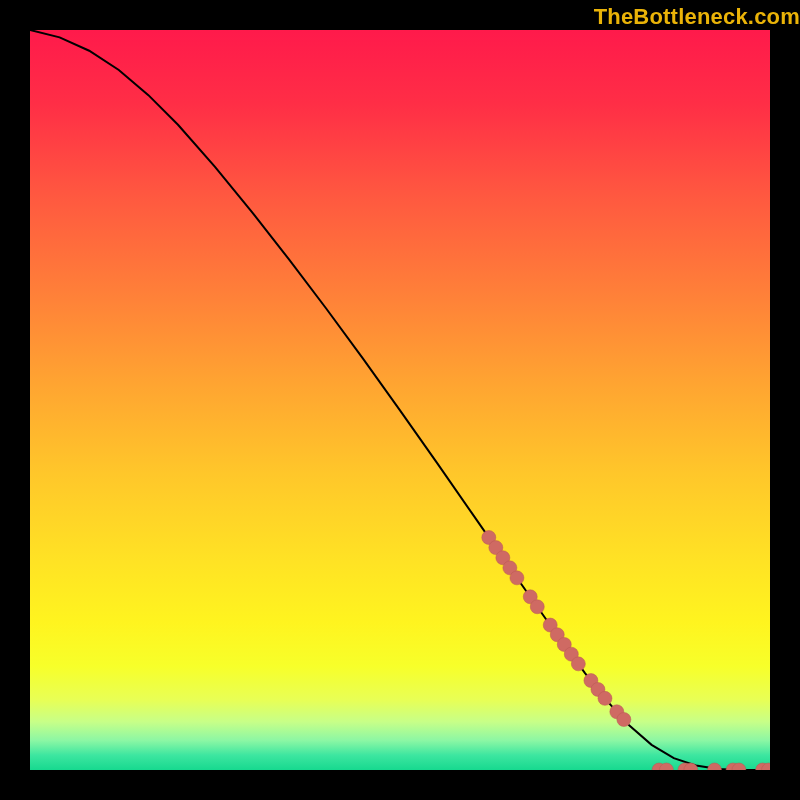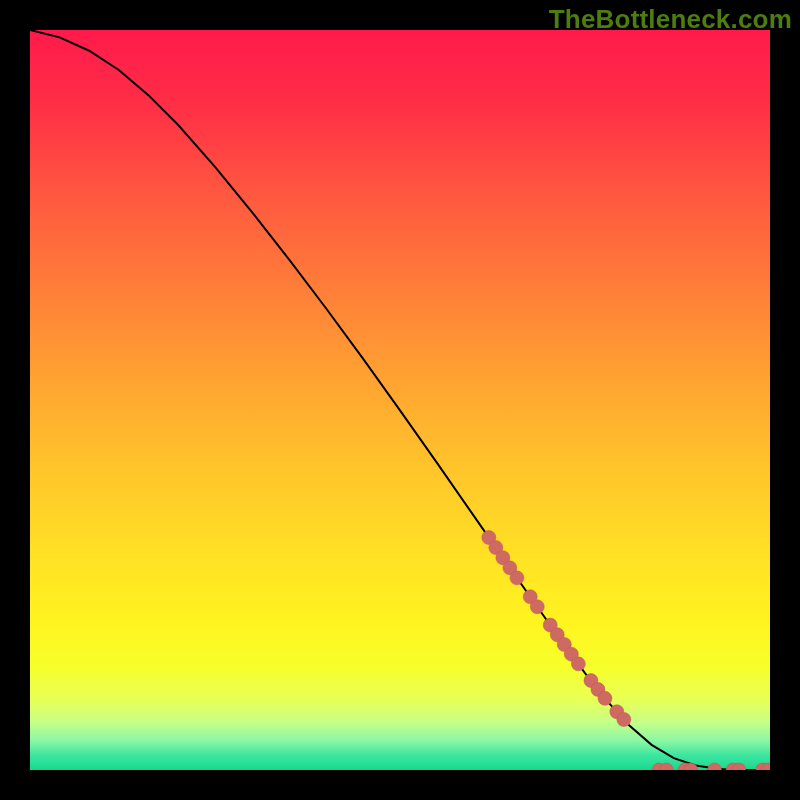--- a/index.html
+++ b/index.html
@@ -13,24 +13,24 @@
   }
   .frame {
     position: relative;
     width: 800px;
     height: 800px;
     background: #000;
   }
   .watermark {
     position: absolute;
     top: 4px;
-    right: 8px;
-    font-size: 26px;
+    right: 0;
+    font-size: 22px;
     font-weight: 600;
-    color: #4d7c0f;
+    color: #eab308;
     letter-spacing: 0.2px;
     user-select: none;
   }
   .plot {
     position: absolute;
     left: 30px;
     top: 30px;
     width: 740px;
     height: 740px;
   }

